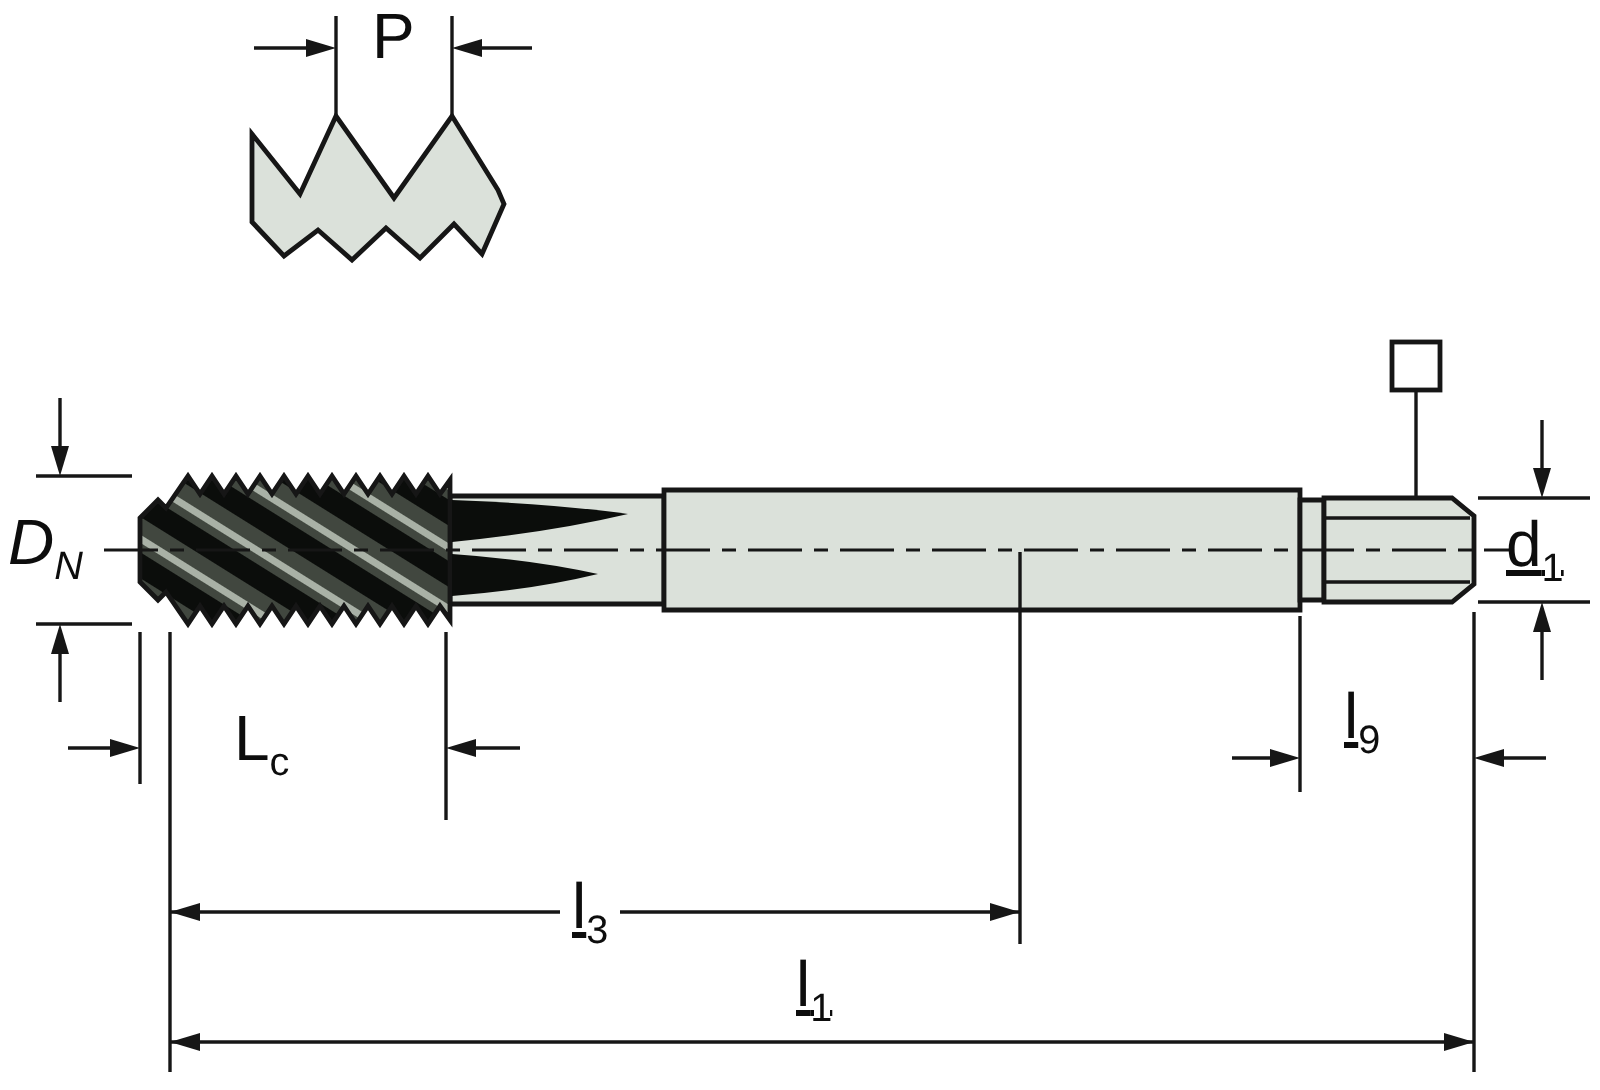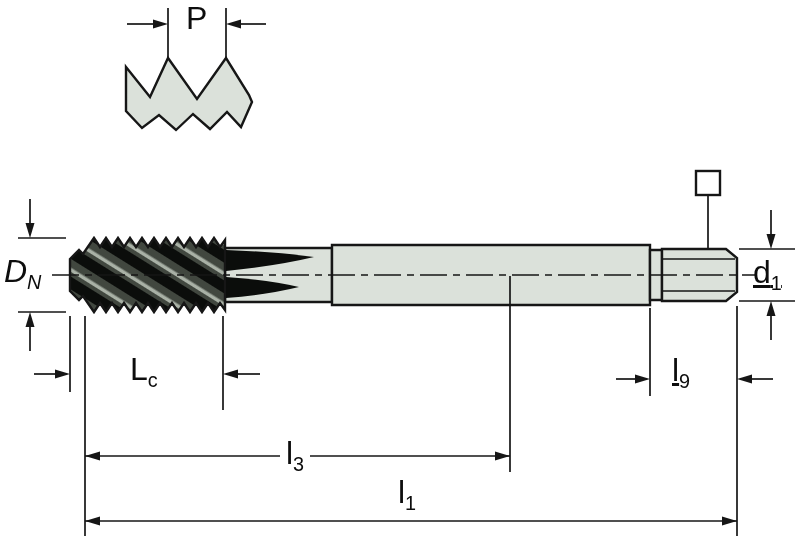--- a/index.html
+++ b/index.html
@@ -10,21 +10,21 @@
   .stage svg { position:absolute; left:0; top:0; }
   .ln  { stroke:#161616; stroke-width:1.7; fill:none; }
   .out { stroke:#161616; stroke-width:2.4; }
   .ah  { fill:#161616; stroke:none; }
   .centerline { stroke:#161616; stroke-width:1.5; fill:none; stroke-dasharray:27 6 7 6; }
   .lbl {
     position:absolute; z-index:5; font-size:32px; color:#0d0d0d;
     line-height:1; white-space:nowrap;
   }
   .lbl sub { font-size:0.62em; line-height:1; }
-  .lbl.masked { background:#ffffff; padding:0 6px; }
+  .lbl.masked { background:#ffffff; padding:0 6px;text-decoration:underline; }
 </style>
 </head>
 <body>
 
 <div class="stage">
 
   <svg width="800" height="545" viewBox="0 0 800 545">
     <defs>
       <pattern id="flutePat" width="26" height="26" patternUnits="userSpaceOnUse" patternTransform="rotate(-58)">
         <rect width="26" height="26" fill="#41473f"></rect>
@@ -126,21 +126,21 @@
       <polygon class="ah" points="737,521 722,516.5 722,525.5"></polygon>
     </g>
   </svg>
 
   <div class="lbl" style="left:186px; top:2px;"><span>P</span><sub></sub></div>
 
   <div class="lbl" style="left:4px; top:255px;font-style:italic;"><span>D</span><sub>N</sub></div>
 
   <div class="lbl" style="left:753px; top:256px;text-decoration:underline;"><span>d</span><sub>1</sub></div>
 
-  <div class="lbl" style="left:130px; top:353px;text-align:right;"><span>L</span><sub>c</sub></div>
+  <div class="lbl" style="left:117px; top:353px;text-align:right;"><span>L</span><sub>c</sub></div>
 
-  <div class="lbl" style="left:672px; top:354px;text-decoration:underline;"><span>l</span><sub>9</sub></div>
+  <div class="lbl" style="left:672px; top:342px;text-decoration:underline;"><span>l</span><sub>9</sub></div>
 
   <div class="lbl masked" style="left:280px; top:437px;"><span>l</span><sub>3</sub></div>
 
   <div class="lbl masked" style="left:392px; top:476px;"><span>l</span><sub>1</sub></div>
 
 </div>
 
 </body></html>

